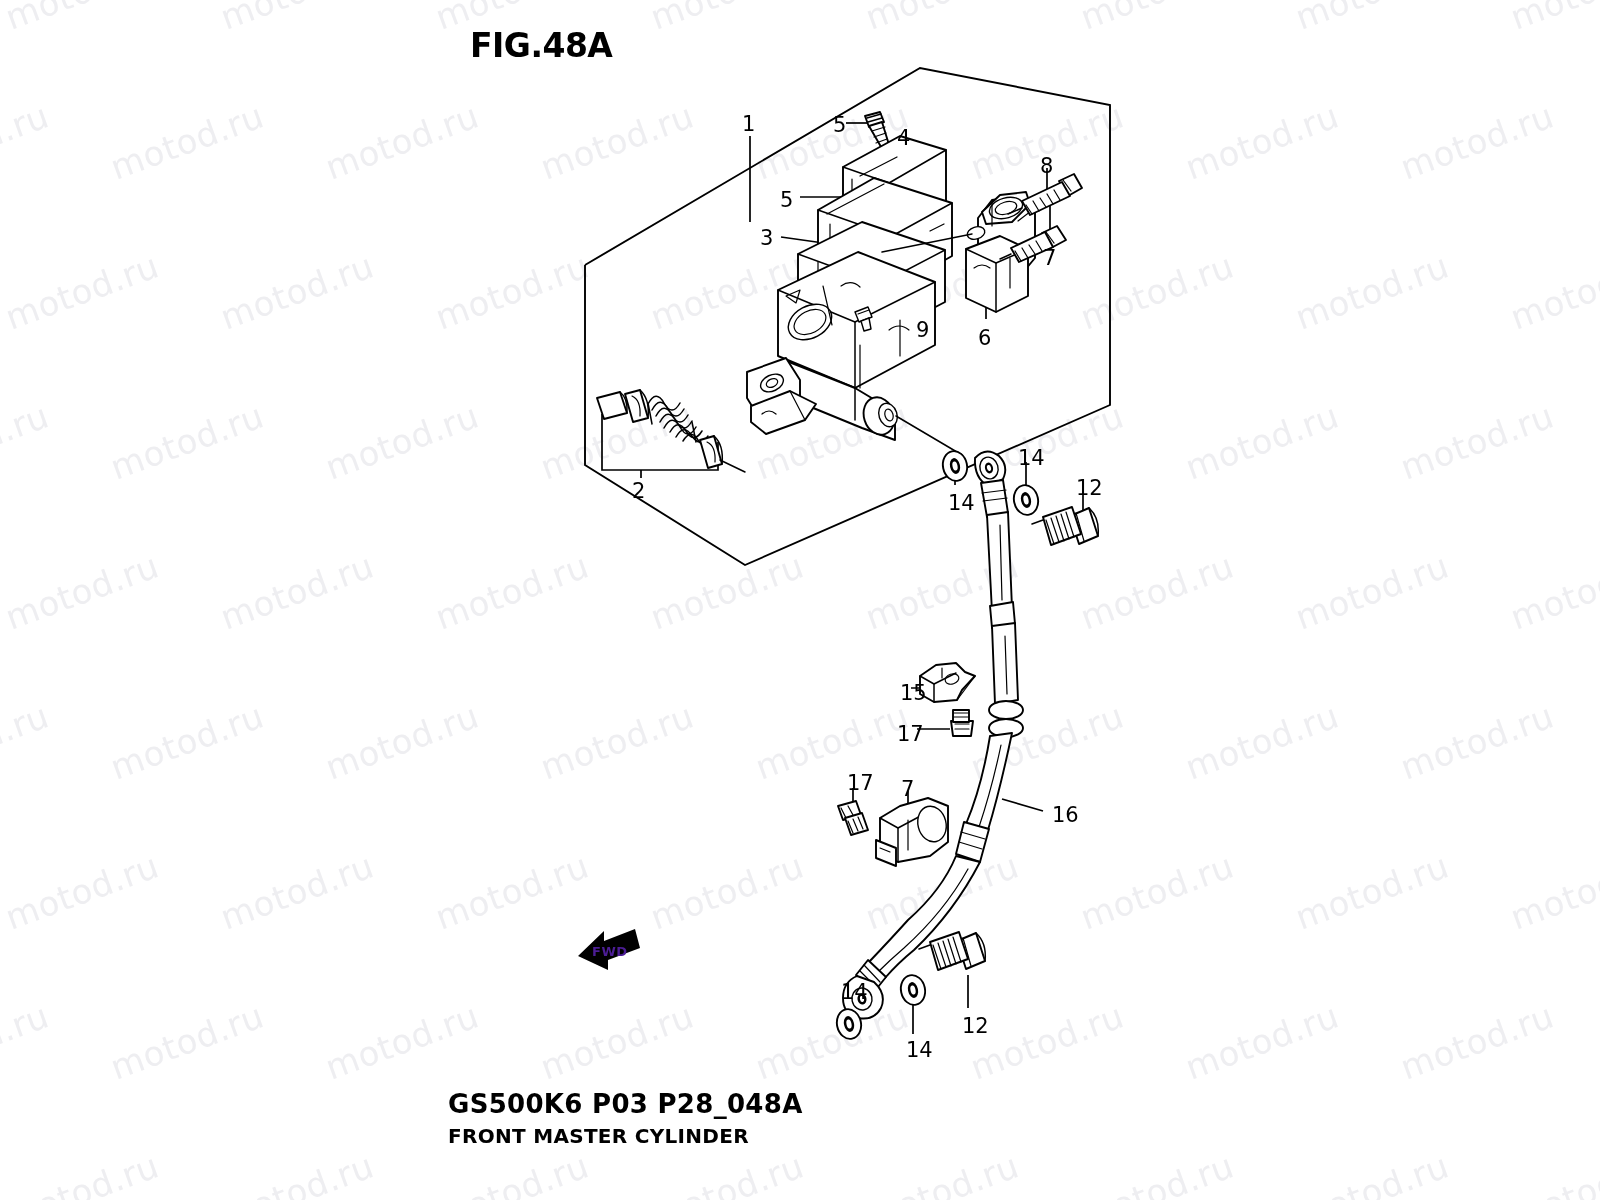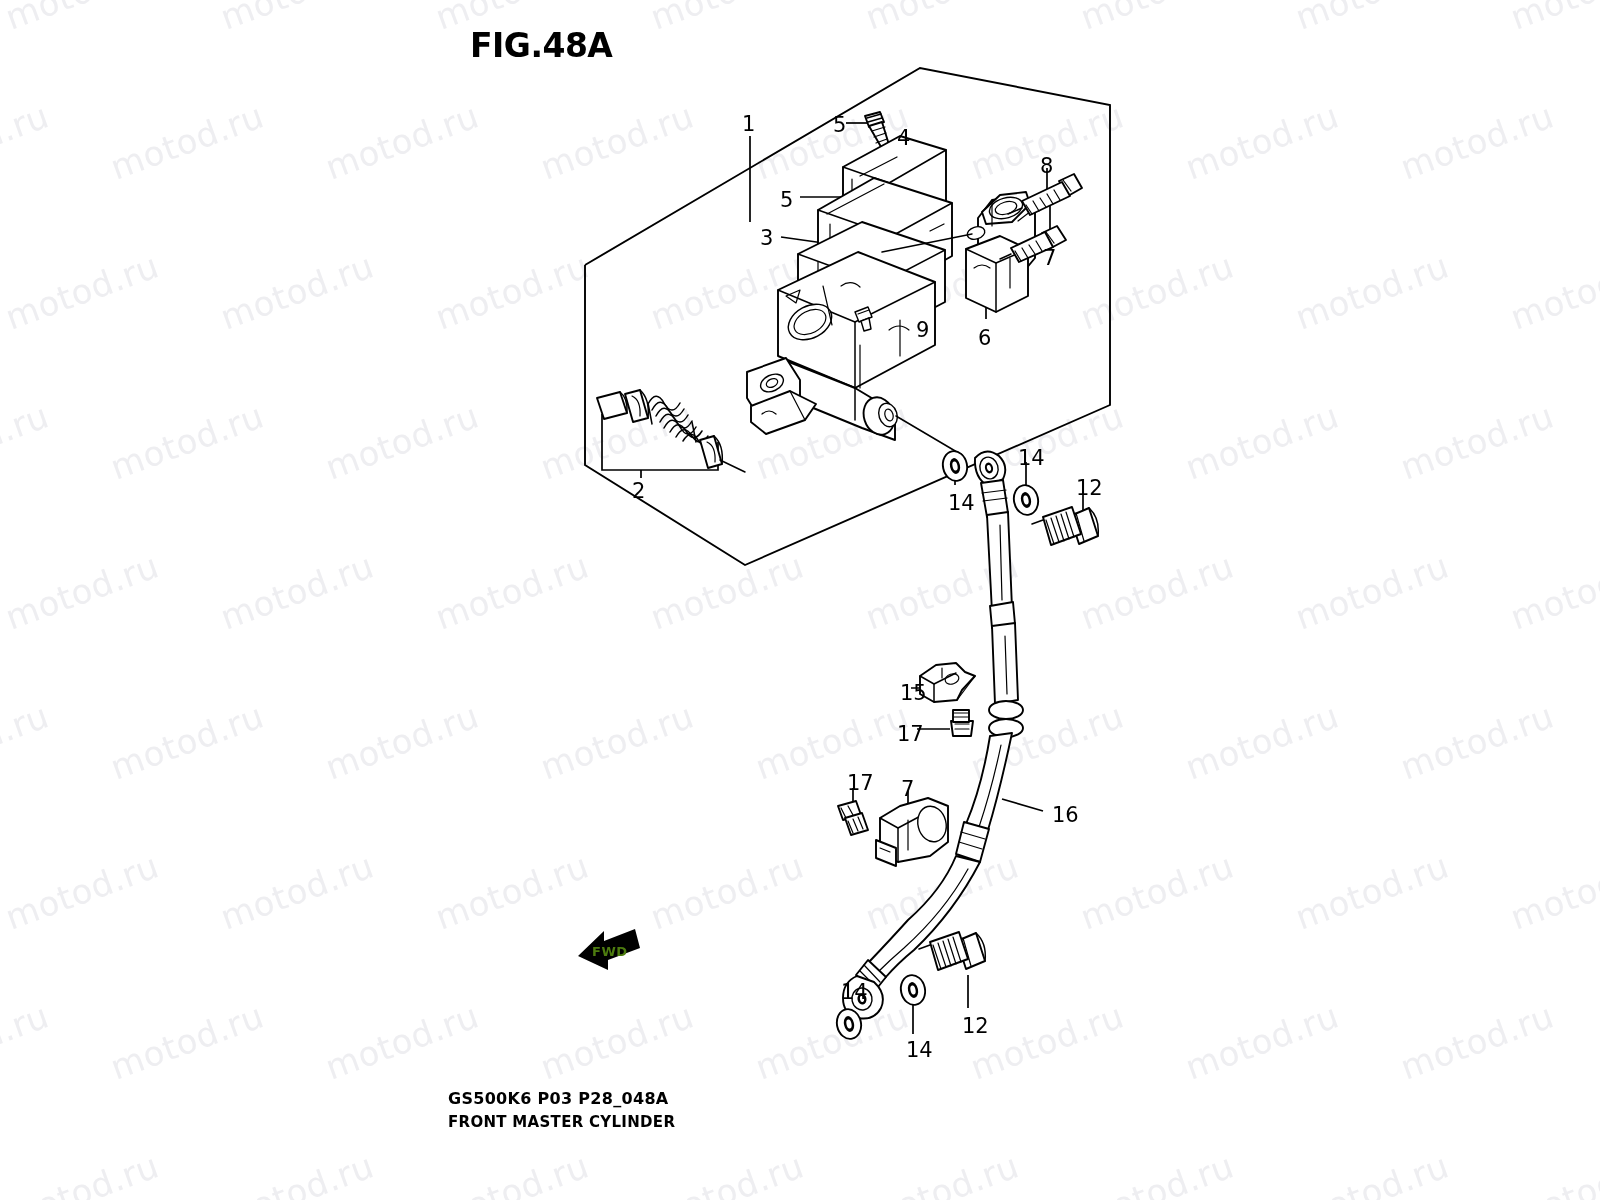--- a/index.html
+++ b/index.html
@@ -63,44 +63,44 @@
   #footer {
     position: absolute;
     left: 448px;
     top: 1089px;
     z-index: 3;
     font-family: "DejaVu Sans", sans-serif;
     font-weight: bold;
     color: #000;
   }
   #footer .line1 {
-    font-size: 16px;
+    font-size: 26px;
     letter-spacing: 0.3px;
     margin-bottom: 5px;
   }
   #footer .line2 {
-    font-size: 15px;
+    font-size: 20px;
     letter-spacing: 0.3px;
   }
   .callout-num {
     position: absolute;
     font-family: "DejaVu Sans", sans-serif;
     font-size: 21px;
     font-weight: normal;
     color: #000;
     z-index: 3;
     line-height: 1;
   }
   #fwd-label {
     position: absolute;
     z-index: 3;
     font-family: "DejaVu Sans", sans-serif;
     font-size: 13px;
     font-weight: bold;
-    color: #4d7c0f;
+    color: #4c1d95;
     left: 592px;
     top: 944px;
     letter-spacing: 0.5px;
   }
 </style>
 </head>
 <body>
 
 <div id="page">
 

